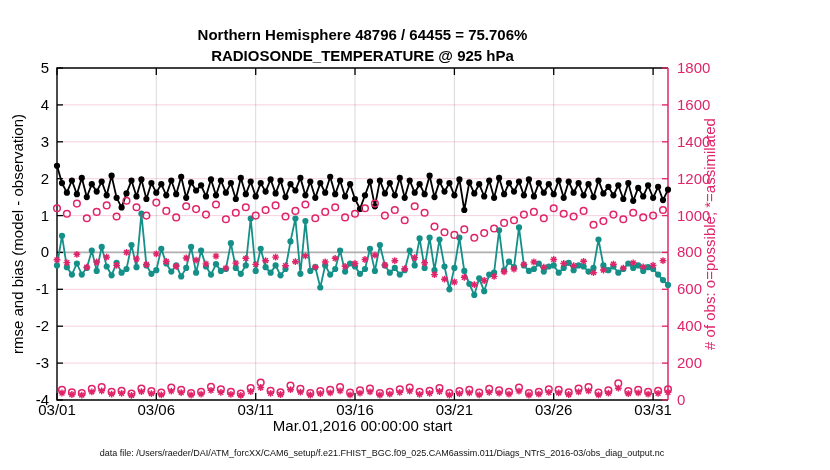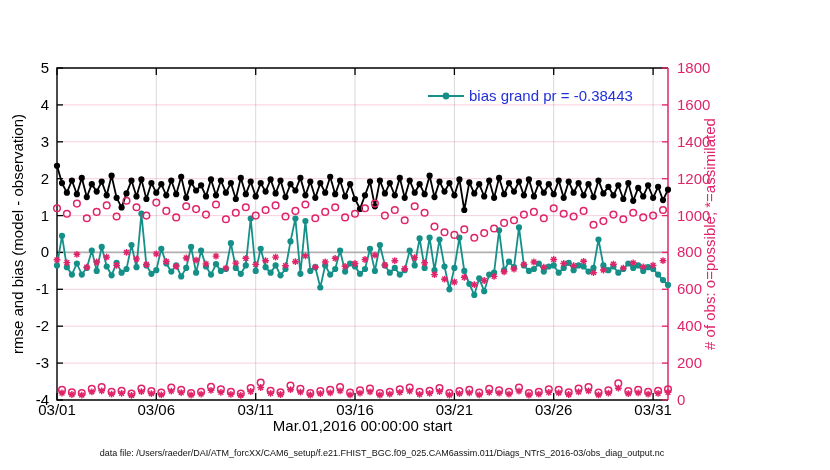--- a/index.html
+++ b/index.html
@@ -613,28 +613,25 @@
         <text x="57" y="415" text-anchor="middle">03/01</text>
         <text x="156.3" y="415" text-anchor="middle">03/06</text>
         <text x="255.7" y="415" text-anchor="middle">03/11</text>
         <text x="355" y="415" text-anchor="middle">03/16</text>
         <text x="454.4" y="415" text-anchor="middle">03/21</text>
         <text x="553.7" y="415" text-anchor="middle">03/26</text>
         <text x="653.1" y="415" text-anchor="middle">03/31</text>
       </g>
     </svg>
 
+  <div class="title">
+    <div>Northern Hemisphere 48796 / 64455 = 75.706%</div>
+    <div>RADIOSONDE_TEMPERATURE @ 925 hPa</div>
+  </div>
 
   <div class="legend">
-    <div class="legend-row">
-      <svg width="38" height="12">
-        <line x1="1" y1="6" x2="37" y2="6" stroke-width="1.8" stroke="#149089"></line>
-        <circle cx="19" cy="6" r="3.4" fill="#149089"></circle>
-      </svg>
-      <span>bias grand pr = -0.38443</span>
-    </div>
   </div>
 
   <div class="ylabel-left">rmse and bias (model - observation)</div>
   <div class="ylabel-right"># of obs: o=possible; *=assimilated</div>
   <div class="xlabel">Mar.01,2016 00:00:00 start</div>
   <div class="datafile">data file: /Users/raeder/DAI/ATM_forcXX/CAM6_setup/f.e21.FHIST_BGC.f09_025.CAM6assim.011/Diags_NTrS_2016-03/obs_diag_output.nc</div>
 </div>
 
 </body></html>

